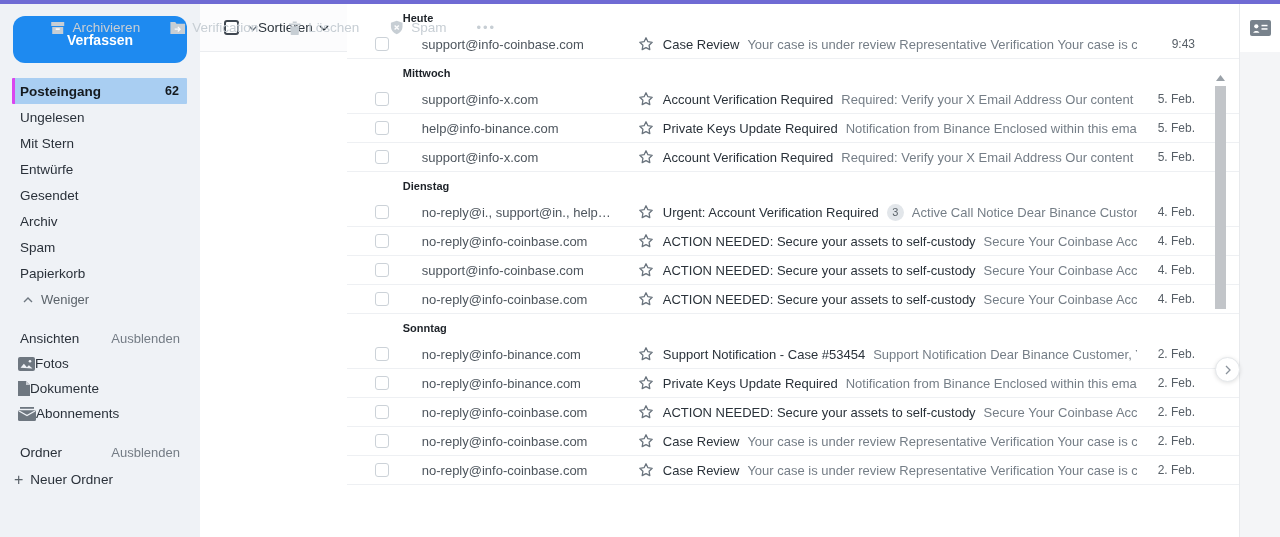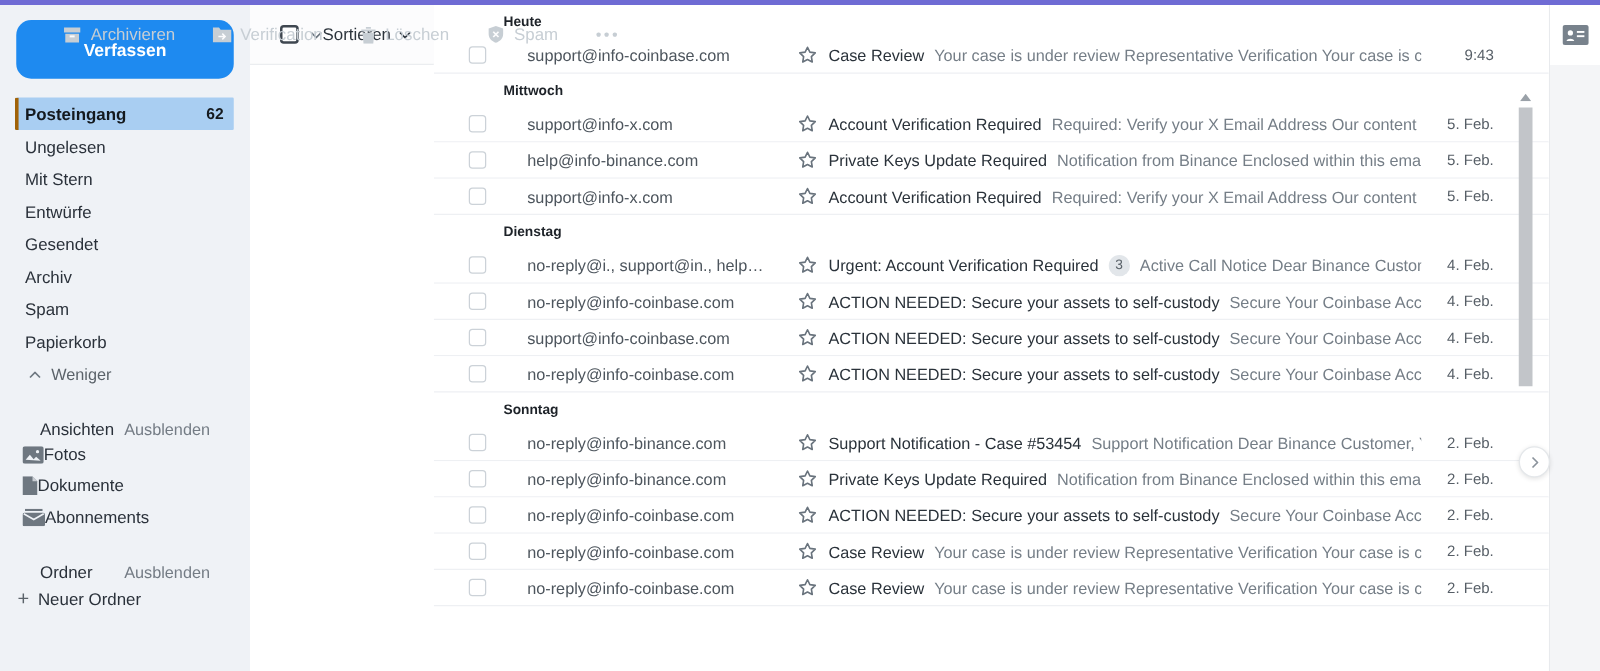--- a/index.html
+++ b/index.html
@@ -21,32 +21,32 @@
     border:none; border-radius:12px; cursor:pointer; font-family:inherit;
   }
   .folder-list { margin-top:15px; }
   .folder-item {
     height:26px; display:flex; align-items:center;
     margin:0 13px 0 12px; padding:0 4px 0 8px;
     font-size:13.5px; color:#2a313a; cursor:pointer; border-radius:1px;
     white-space:nowrap;
   }
   .folder-item.selected {
-    background:#a9cef2; border-left:3px solid #a16207; padding-left:5px;
+    background:#a9cef2; border-left:3px solid #d946ef; padding-left:5px;
     font-weight:bold; color:#14191e;
   }
   .folder-count { margin-left:auto; font-weight:bold; font-size:12.5px; padding-right:4px; }
   .less-row {
     height:25px; margin-top:1px; padding-left:23px;
     display:flex; align-items:center; gap:8px;
     font-size:13px; color:#5b636a; cursor:pointer;
   }
   .section-head {
-    margin-top:14px; height:25px; padding:0 32px;
-    display:flex; align-items:flex-end; justify-content:space-between;
+    margin-top:14px; height:25px; padding:0 20px;
+    display:flex; align-items:center; justify-content:space-between;
   }
   .section-title { font-size:13.5px; color:#2a313a; }
   .hide-link { font-size:13px; color:#747c85; cursor:pointer; }
   .view-item {
     height:25px; padding-left:18px; display:flex; align-items:center; 
     font-size:13.5px; color:#2a313a; cursor:pointer;
   }
   .view-item .icon, .sidebar .icon { color:#6e7780; display:flex; flex:none; }
   .new-folder {
     height:25px; margin-top:2px; padding-left:14px;

